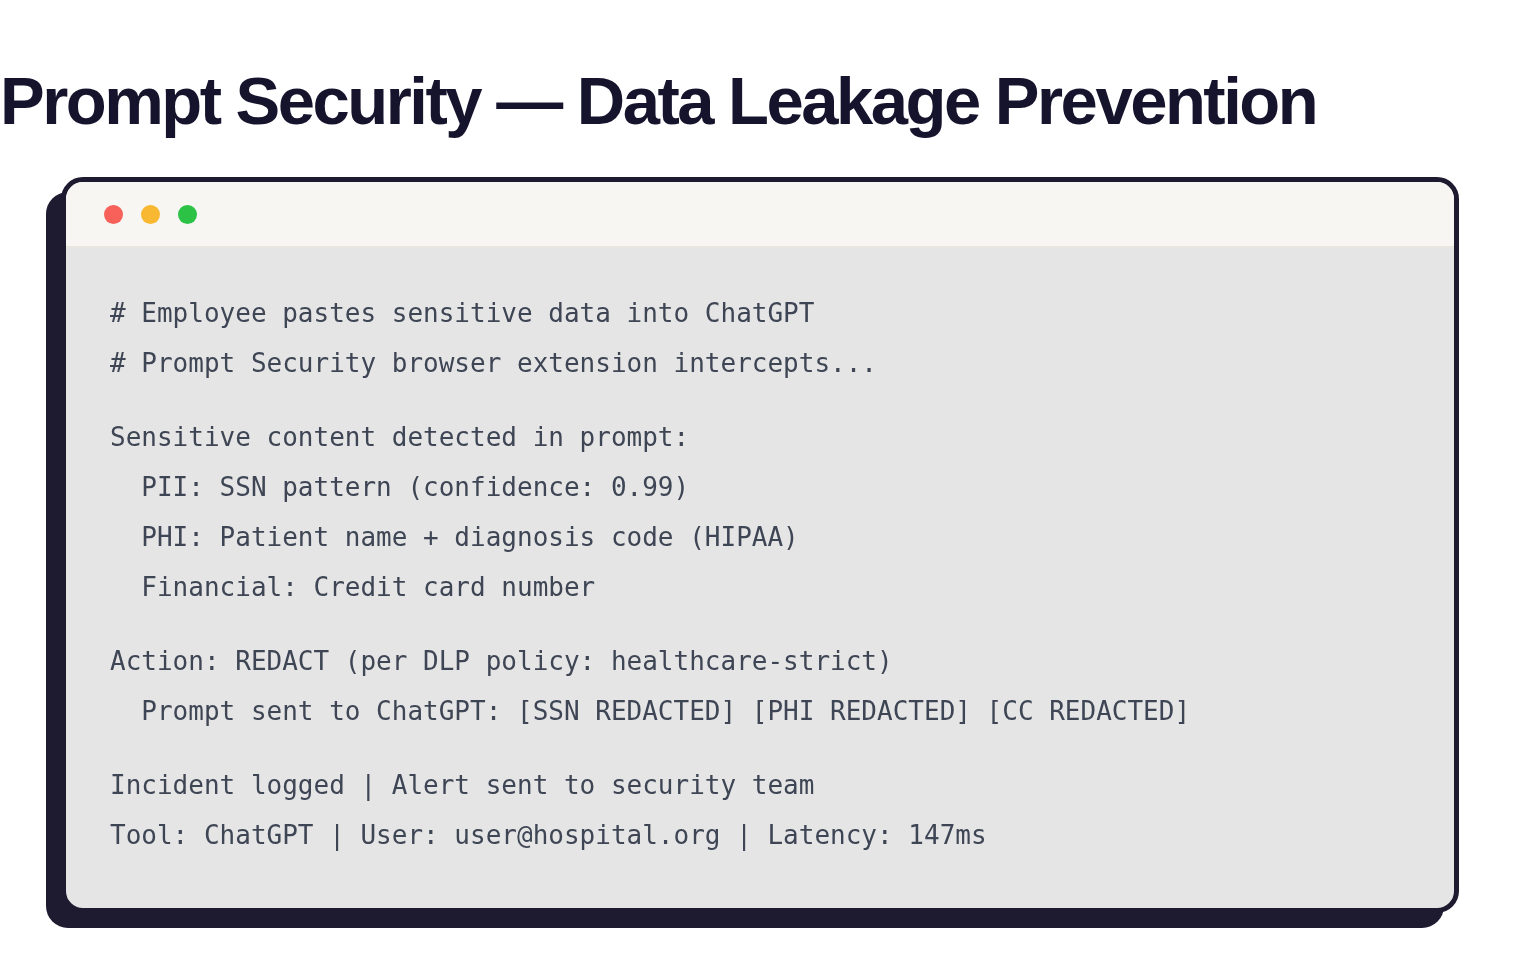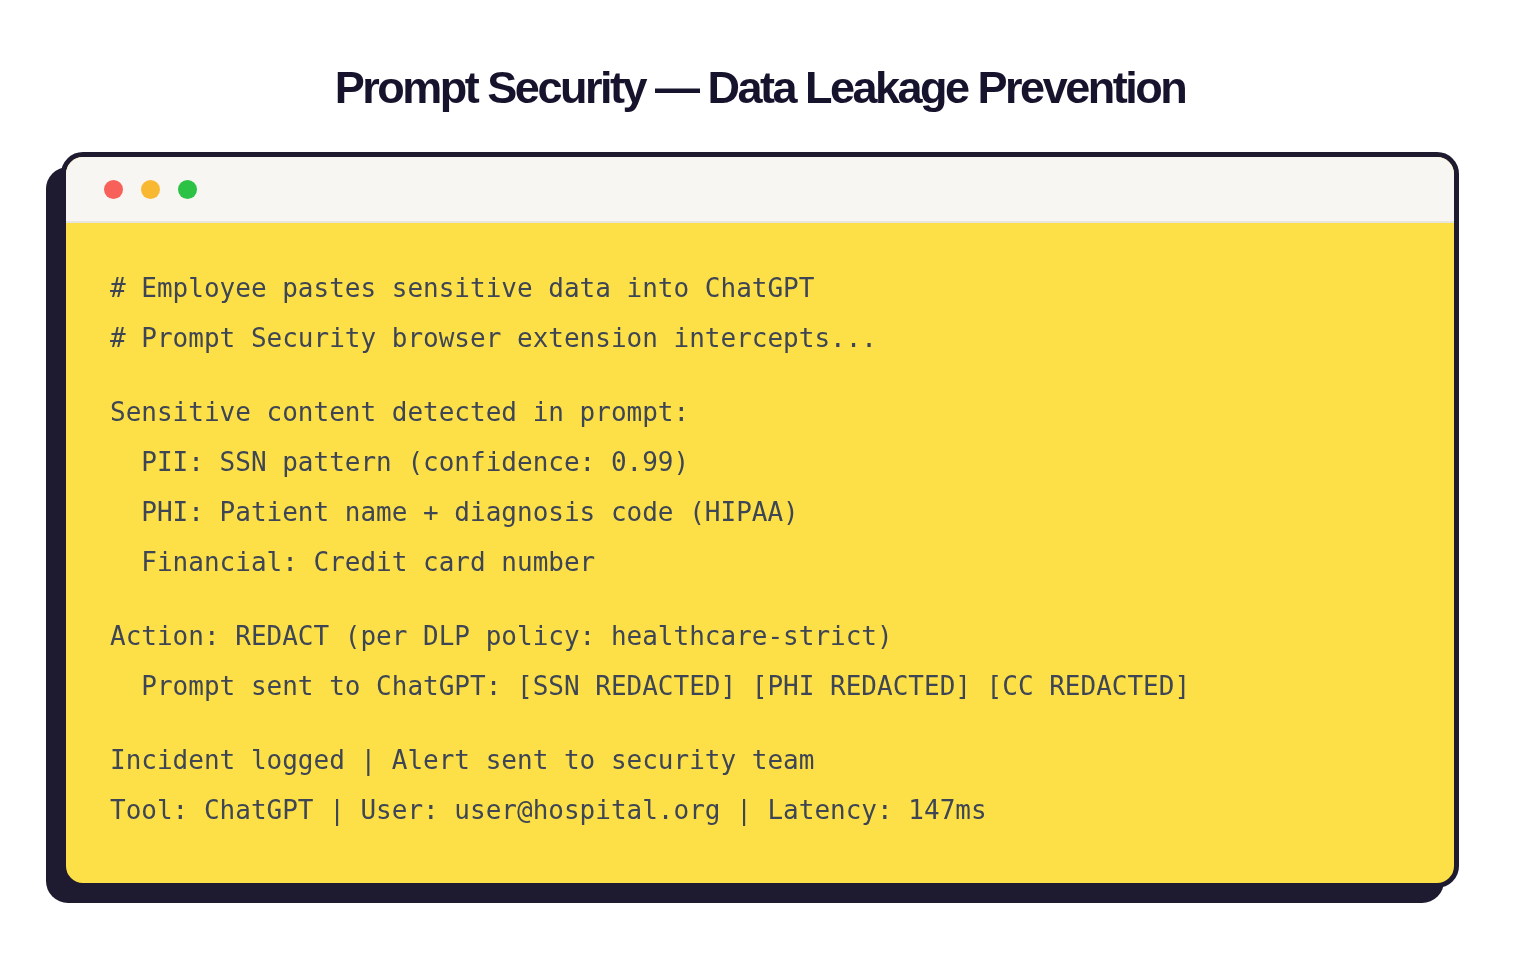--- a/index.html
+++ b/index.html
@@ -8,31 +8,30 @@
     --term-text:#3e4554;
     --header-bg:#f7f6f3;
     --divider:#e9e5df;
   }
   *{ box-sizing:border-box; margin:0; padding:0; }
   html,body{ width:1520px; height:954px; background:#ffffff; overflow:hidden; }
   body{ font-family:"Liberation Sans", sans-serif; }
 
   .page-title{
     margin-top:62px;
-    text-align:center;
-    font-size:45px;
+    font-size:67px;
     font-weight:800;
     letter-spacing:-2.5px;
     color:var(--title-color);
   }
 
   .app-window{
     width:1398px;
     margin:38px auto 0;
-    background:#fde047;
+    background:#e5e5e5;
     border:5px solid var(--frame);
     border-radius:22px;
     box-shadow:-15px 15px 0 var(--frame);
     overflow:hidden;
   }
 
   .titlebar{
     height:66px;
     background:var(--header-bg);
     border-bottom:2px solid var(--divider);

